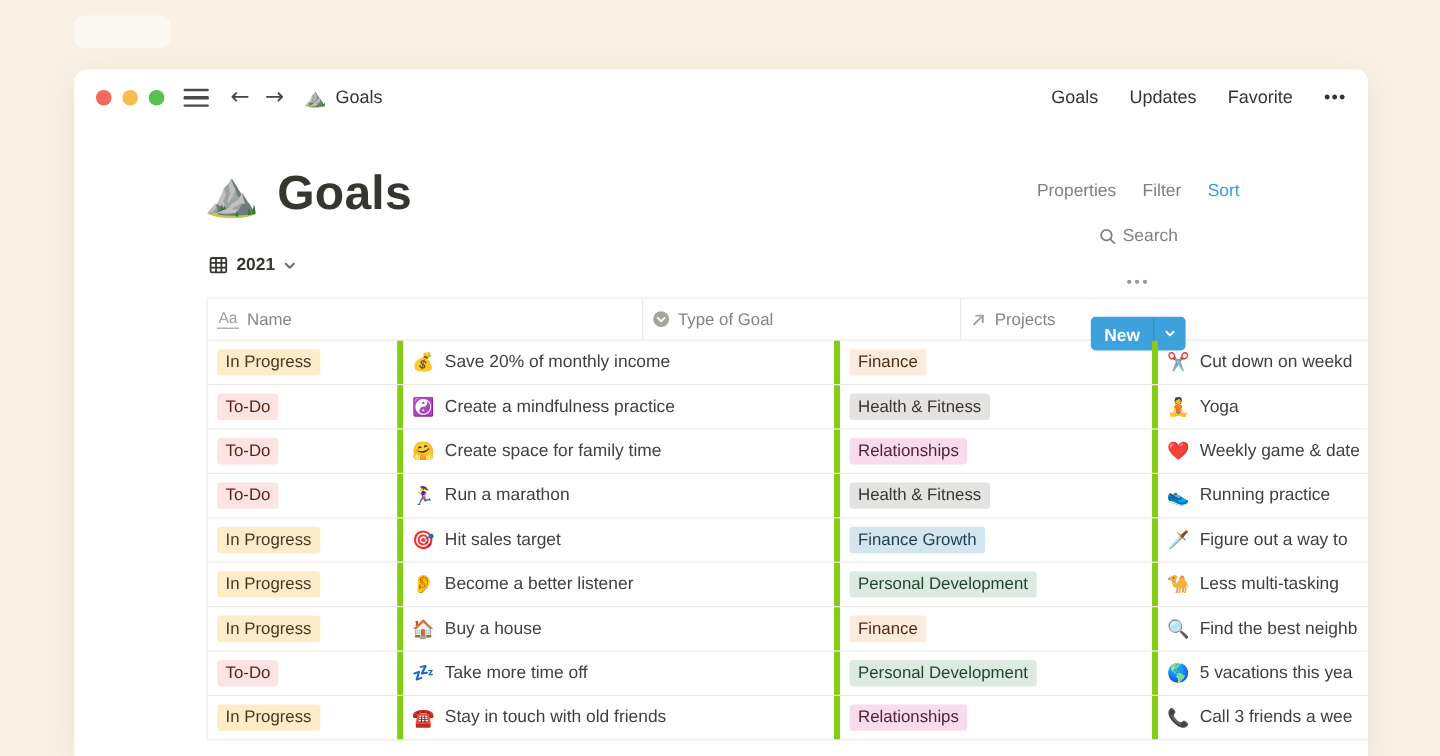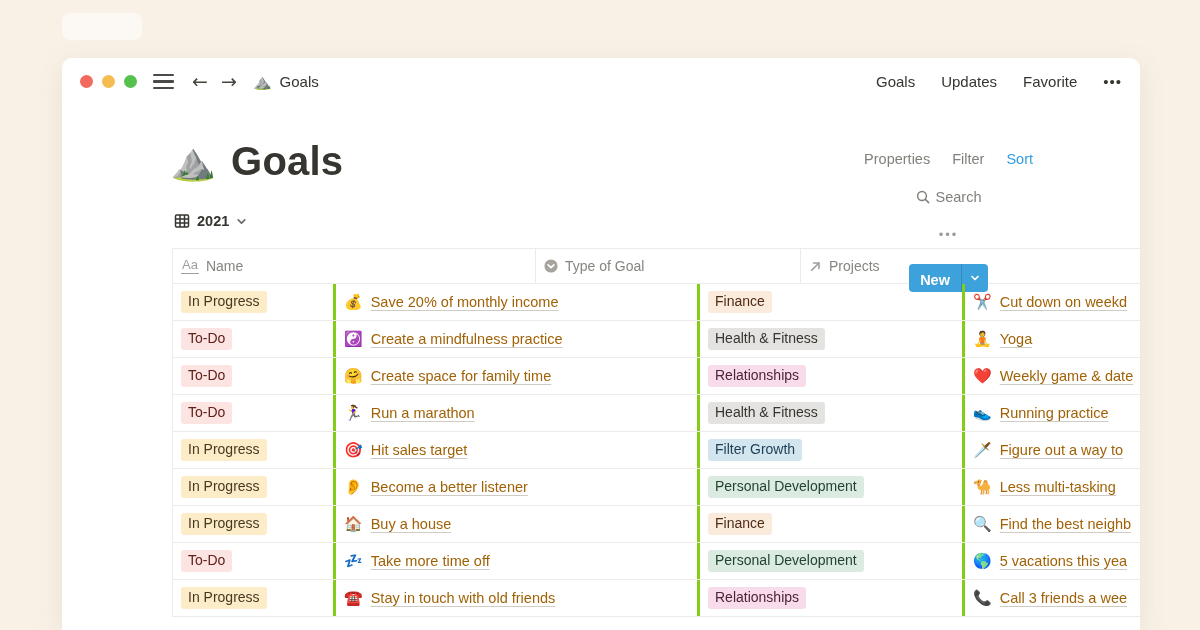--- a/index.html
+++ b/index.html
@@ -49,31 +49,31 @@
   
   .table { margin-left:110px; margin-top:11px; width:1050px; }
   .thead, .tr { display:flex; }
   .thead { height:36px; border-top:1px solid #ECEBE9; border-bottom:1px solid #ECEBE9; }
   .th { display:flex; align-items:center; gap:7px; padding:0 8px; color:#87857F; font-size:14px;
         border-right:1px solid #ECEBE9; cursor:pointer; }
   .th:first-child { border-left:1px solid #ECEBE9; }
   .th:last-child { border-right:none; }
   .aa { font-size:13px; color:#A19F9A; border-bottom:1.5px solid #A19F9A; line-height:1.15; padding:0 1px; }
   .tr { height:37px; border-bottom:1px solid #ECEBE9; }
-  .td { display:flex; align-items:center; padding:0 8px; border-right:3px solid #84cc16; overflow:hidden; white-space:nowrap; }
+  .td { display:flex; align-items:center; padding:0 8px; border-right:5px solid #84cc16; overflow:hidden; white-space:nowrap; }
   .td:first-child { border-left:1px solid #ECEBE9; }
   .td:last-child { border-right:none; }
   .col-status { width:164px; }
   .col-name { width:364px; }
   .col-type { width:265px; }
   .col-projects { width:257px; }
   .badge { font-size:14px; line-height:1.25; padding:2px 7px 3px; border-radius:3px; white-space:nowrap; }
   .cell-emoji { font-size:15px; margin-right:8px; flex:none; }
-  .pagelink { font-size:14.5px; font-weight:500; color:#a16207; cursor:pointer;
-              text-decoration:underline; text-decoration-color:#CFCCC6; text-underline-offset:3px;
+  .pagelink { font-size:14.5px; font-weight:500; color:#404040; cursor:pointer;
+              text-decoration-color:#CFCCC6; text-underline-offset:3px;
               white-space:nowrap; }
 </style>
 </head>
 <body>
 
 <div class="bg-card"></div>
 
 <div class="window">
 
   <div class="titlebar">
@@ -233,21 +233,21 @@
   </div>
         <div class="tr">
     <div class="td col-status">
       <span class="badge" style="background:#FDECC8;color:#473821">In Progress</span>
     </div>
     <div class="td col-name">
       <span class="cell-emoji">🎯</span>
       <span class="pagelink">Hit sales target</span>
     </div>
     <div class="td col-type">
-      <span class="badge" style="background:#D3E5EF;color:#1D3D52">Filter Growth</span>
+      <span class="badge" style="background:#D3E5EF;color:#1D3D52">Finance Growth</span>
     </div>
     <div class="td col-projects">
       <span class="cell-emoji">🗡️</span>
       <span class="pagelink">Figure out a way to</span>
     </div>
   </div>
         <div class="tr">
     <div class="td col-status">
       <span class="badge" style="background:#FDECC8;color:#473821">In Progress</span>
     </div>

